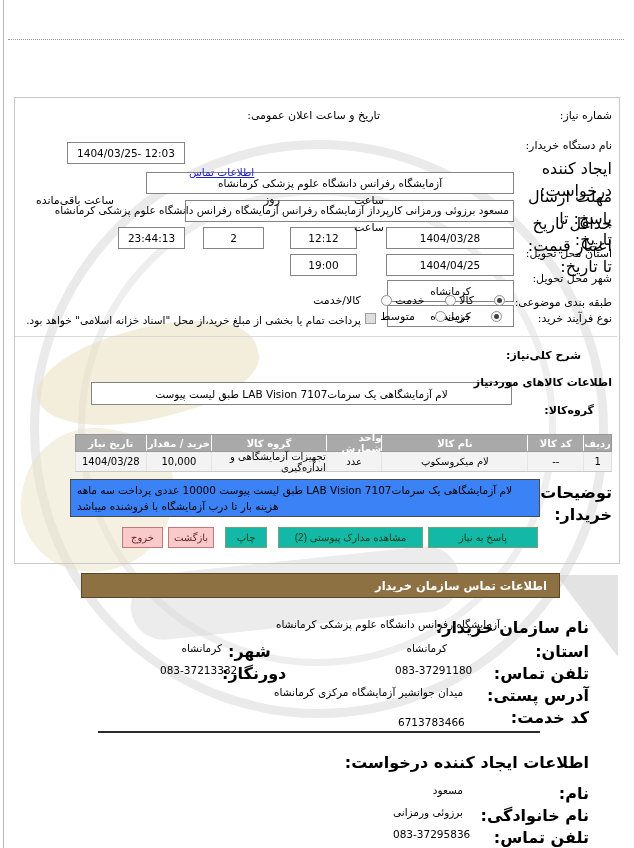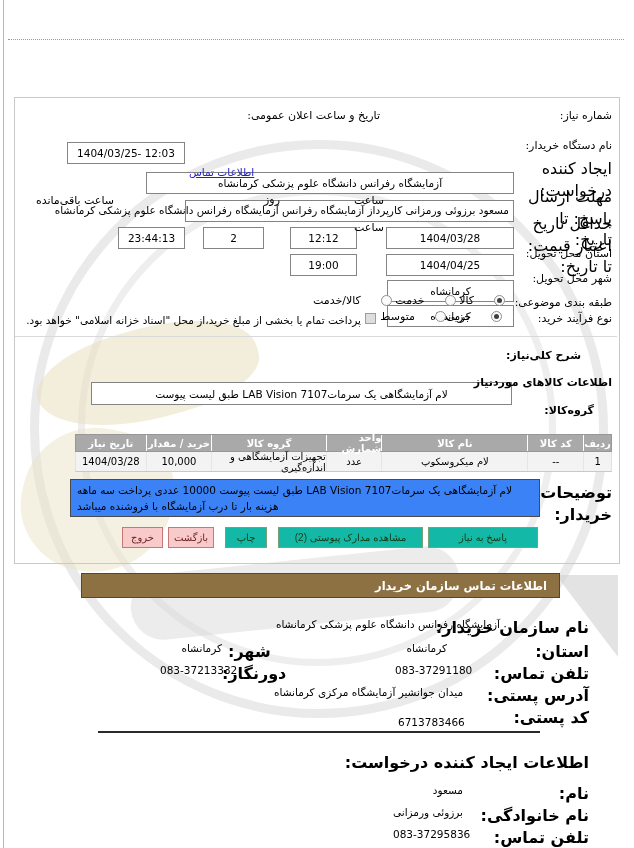--- a/index.html
+++ b/index.html
@@ -210,21 +210,21 @@
   <div class="c-val c-val-r" style="left:175px;width:47px;top:642px;">کرمانشاه</div>
 
   <div class="c-lbl" style="right:45px;top:664px;">تلفن تماس:</div>
   <div class="c-val ltr" style="left:395px;top:664px;">083-37291180</div>
   <div class="c-lbl" style="left:222px;top:664px;">دورنگار:</div>
   <div class="c-val ltr" style="left:160px;top:664px;">083-37213332</div>
 
   <div class="c-lbl" style="right:45px;top:686px;">آدرس پستی:</div>
   <div class="c-val c-val-r" style="left:287px;width:176px;top:686px;">میدان جوانشیر آزمایشگاه مرکزی کرمانشاه</div>
 
-  <div class="c-lbl" style="right:45px;top:708px;">کد پستی:</div>
+  <div class="c-lbl" style="right:45px;top:708px;">کد خدمت:</div>
   <div class="c-val ltr" style="left:398px;top:708px;margin-top:8px;">6713783466</div>
 
   <div class="hr2" style="left:98px;top:731px;width:442px;"></div>
 
   <div class="c-lbl" style="right:45px;top:753px;">اطلاعات ایجاد کننده درخواست:</div>
 
   <div class="c-lbl" style="right:45px;top:784px;">نام:</div>
   <div class="c-val c-val-r" style="left:420px;width:43px;top:784px;">مسعود</div>
 
   <div class="c-lbl" style="right:45px;top:806px;">نام خانوادگی:</div>

